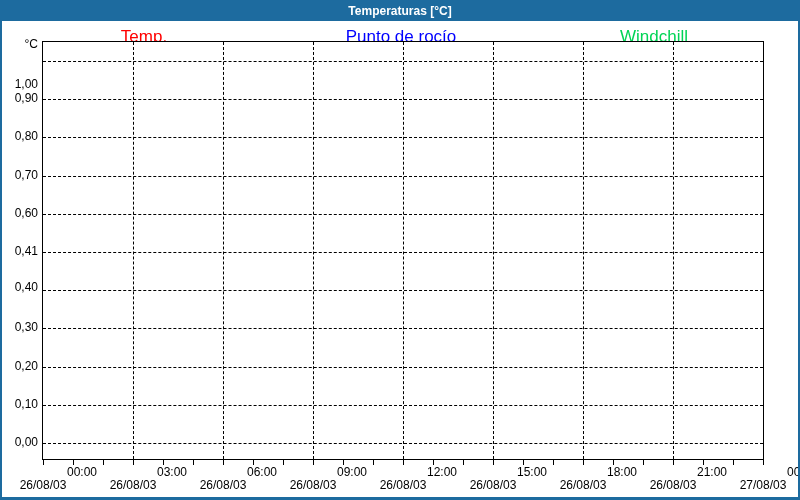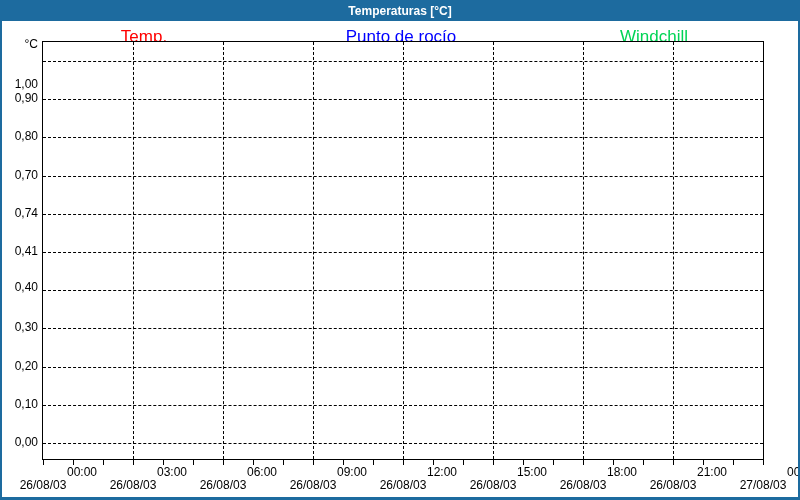--- a/index.html
+++ b/index.html
@@ -79,21 +79,21 @@
       <div class="vgrid" style="left: 450px;"></div>
       <div class="vgrid" style="left: 540px;"></div>
       <div class="vgrid" style="left: 630px;"></div>
     </div>
 
   <div id="axis-layer">
       <div class="ytick-label" style="top: 68px; margin-top: 16px;">1,00</div>
       <div class="ytick-label" style="top: 98.2px;">0,90</div>
       <div class="ytick-label" style="top: 136.4px;">0,80</div>
       <div class="ytick-label" style="top: 174.6px;">0,70</div>
-      <div class="ytick-label" style="top: 212.8px;">0,74</div>
+      <div class="ytick-label" style="top: 212.8px;">0,60</div>
       <div class="ytick-label" style="top: 251px;">0,41</div>
       <div class="ytick-label" style="top: 287px;">0,40</div>
       <div class="ytick-label" style="top: 327.4px;">0,30</div>
       <div class="ytick-label" style="top: 365.6px;">0,20</div>
       <div class="ytick-label" style="top: 403.8px;">0,10</div>
       <div class="ytick-label" style="top: 442px;">0,00</div>
       <div class="xtick-mark" style="left: 41px;"></div>
       <div class="xtick-mark" style="left: 71px;"></div>
       <div class="xtick-mark" style="left: 101px;"></div>
       <div class="xtick-mark" style="left: 131px;"></div>

